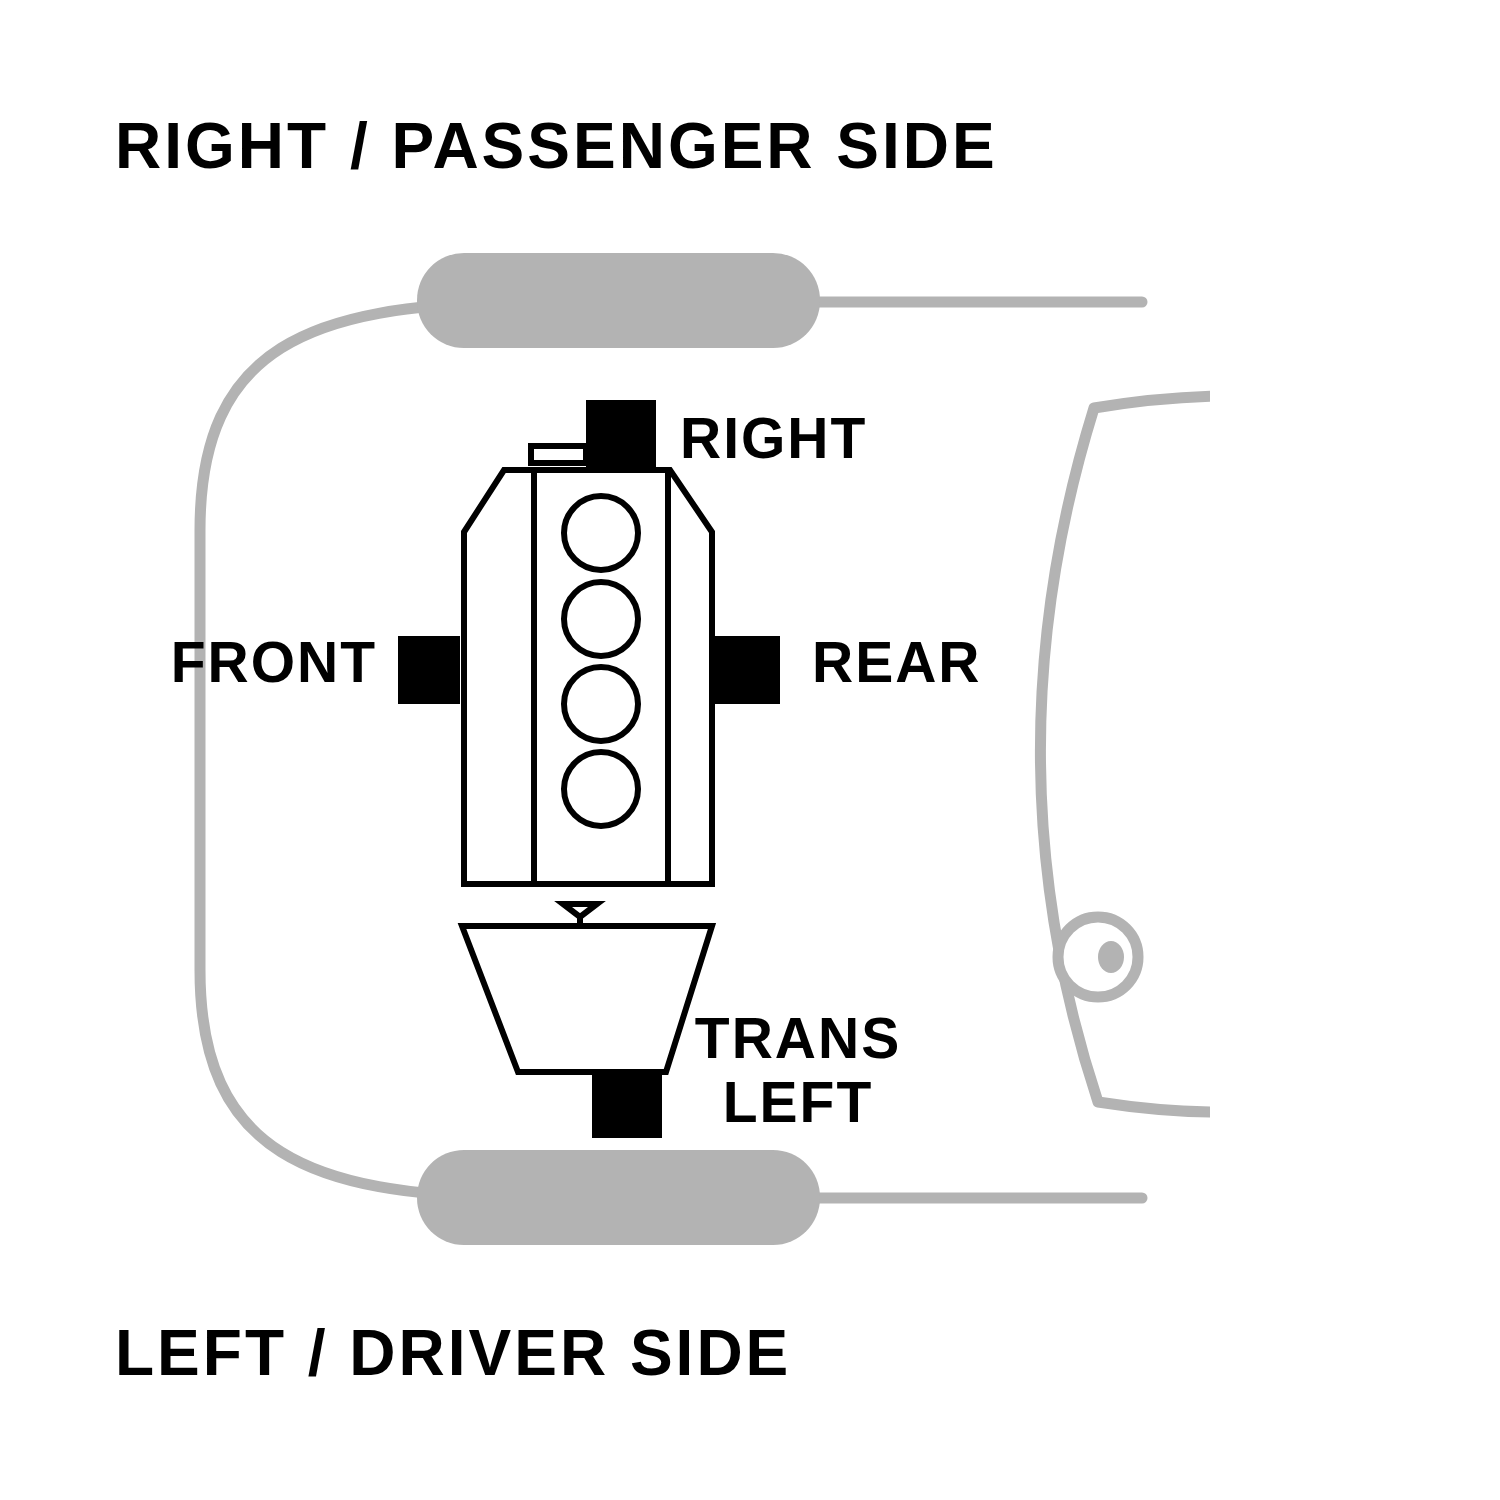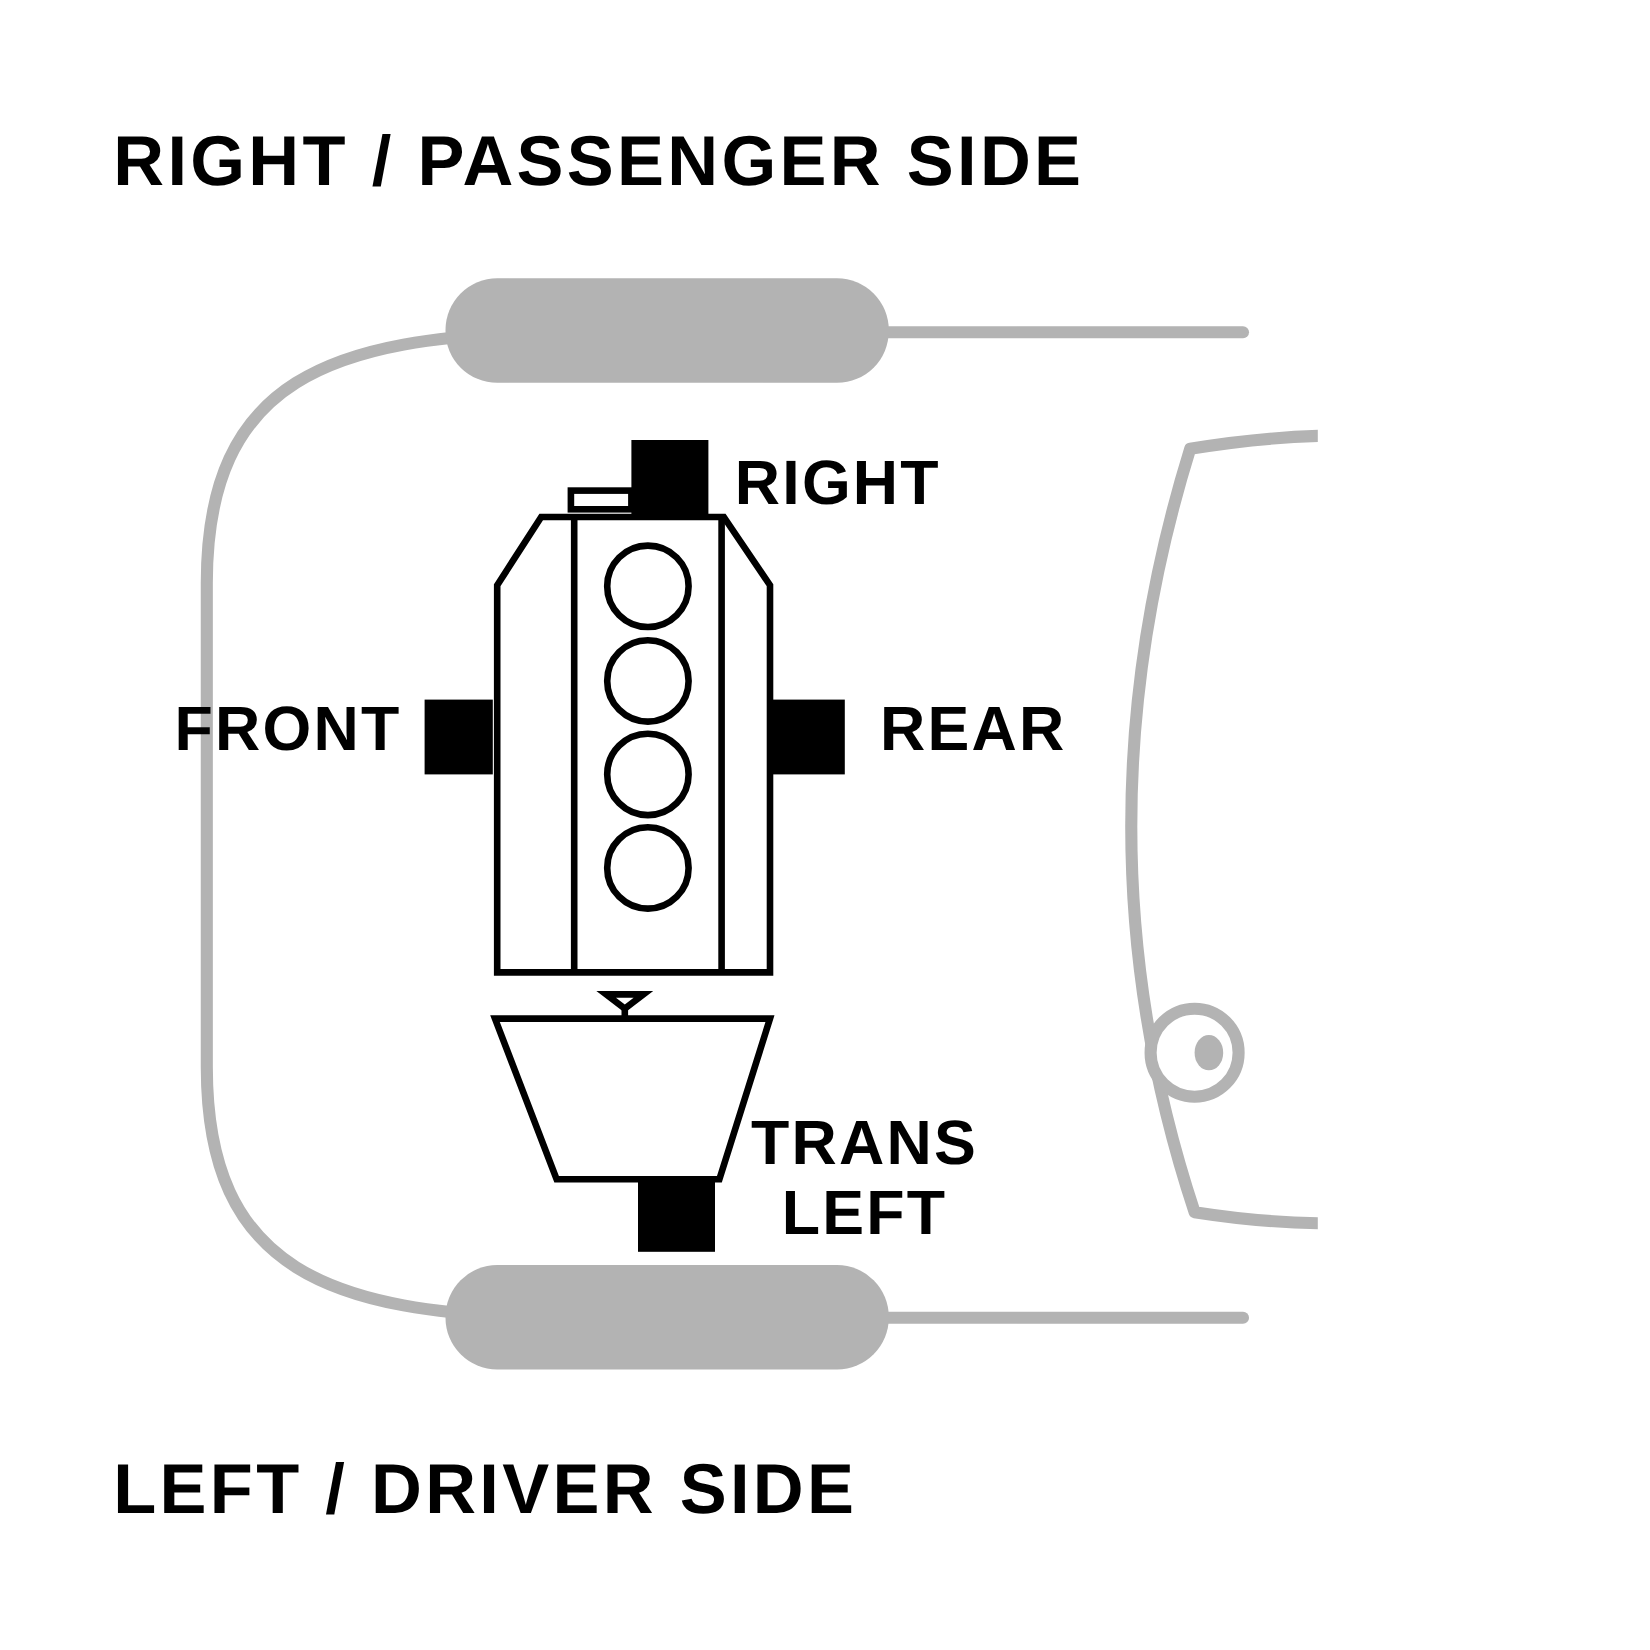--- a/index.html
+++ b/index.html
@@ -7,20 +7,21 @@
     --ink:#000000;
     --wm:#cccccc;
     --bg:#ffffff;
   }
   html,body{margin:0;padding:0;background:var(--bg);}
   .canvas{
     position:relative;
     width:1198px;height:1500px;
     background:var(--bg);
     overflow:hidden;
+    padding-left:12px;
   }
   svg{display:block;width:1500px;height:1500px;}
   .car-stroke{fill:none;stroke:var(--car);stroke-width:11;stroke-linecap:round;stroke-linejoin:round;}
   .car-fill{fill:var(--car);stroke:none;}
   .car-band{fill:var(--bg);stroke:var(--car);stroke-width:11;stroke-linejoin:round;}
   .eng{fill:#ffffff;stroke:var(--ink);stroke-width:6;stroke-linejoin:miter;}
   .mount{fill:var(--ink);stroke:none;}
   .wm{fill:none;stroke:var(--wm);stroke-width:8;stroke-linecap:round;stroke-linejoin:round;}
   text{
     font-family:"Liberation Sans", sans-serif;

